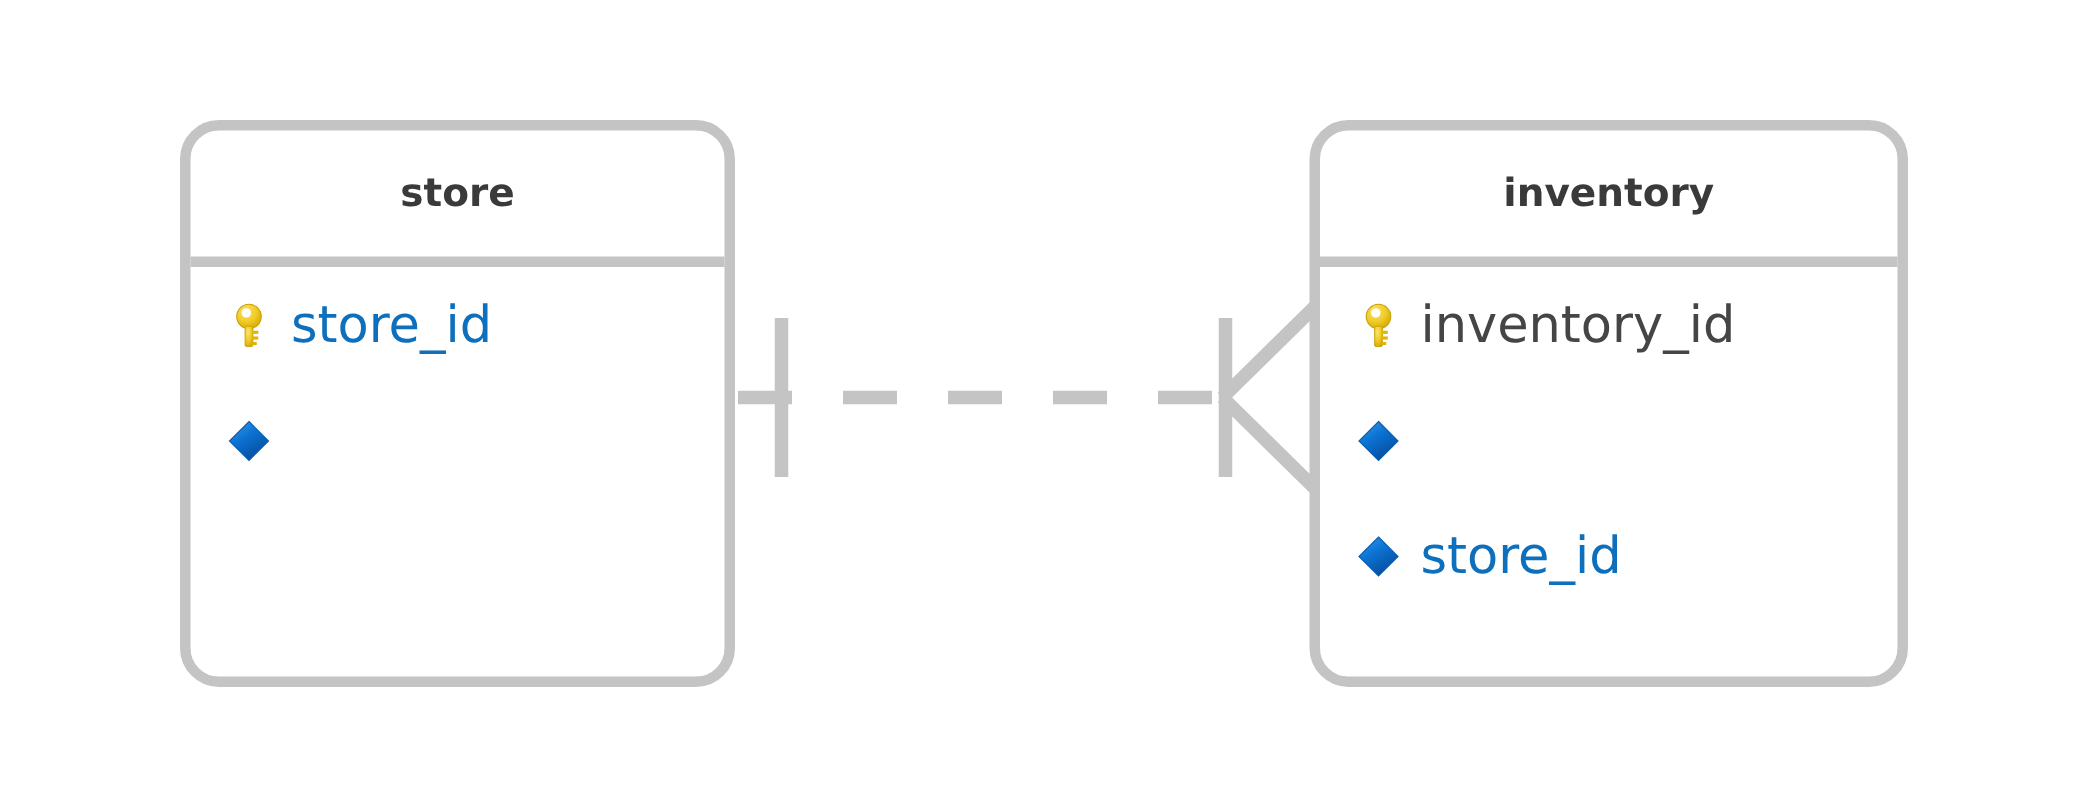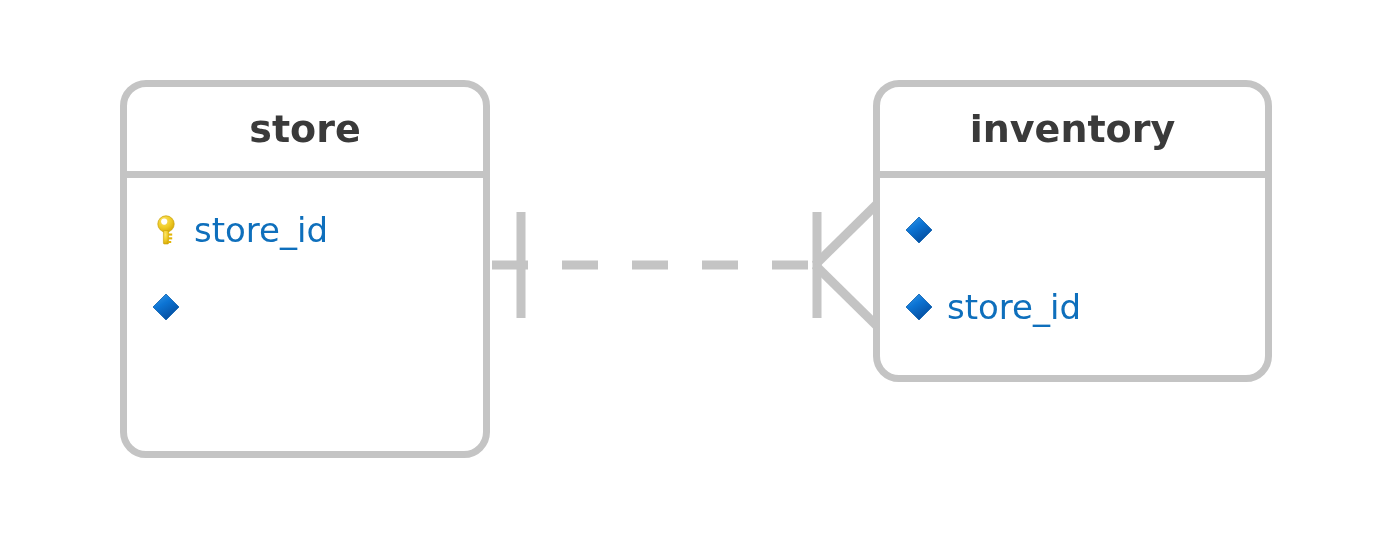--- a/index.html
+++ b/index.html
@@ -21,43 +21,42 @@
 
   
   .entity {
     position: absolute;
     box-sizing: border-box;
     background: #ffffff;
     border: 7px solid #c4c4c4;
     border-radius: 26px;
   }
   #entity-store    { left: 120px; top: 80px;  width: 370px; height: 378px; }
-  #entity-inventory{ left: 873px; top: 80px;  width: 399px; height: 302px; }
+  #entity-inventory{ left: 873px; top: 80px;  width: 399px; height: 378px; }
 
   .entity-header {
     position: relative;
     height: 91px;
     box-sizing: border-box;
     border-bottom: 7px solid #c4c4c4;
     display: flex;
     align-items: center;
     justify-content: center;
   }
   .entity-title {
-    font-size: 38px;
+    font-size: 26px;
     font-weight: bold;
     color: #3a3a3a;
     letter-spacing: 0px;
     line-height: 1;
     white-space: nowrap;
   }
 
   .entity-body {
     position: relative;
-    padding-top: 13px;
   }
   .field-row {
     display: flex;
     align-items: center;
     height: 77px;
     padding-left: 23px;
     box-sizing: border-box;
   }
   .field-icon {
     width: 32px;
@@ -137,20 +136,40 @@
 
     </div>
   </div>
 
   <div class="entity" id="entity-inventory">
     <div class="entity-header">
       <span class="entity-title">inventory</span>
     </div>
     <div class="entity-body">
 
+      <div class="field-row">
+        <span class="field-icon">
+          <svg width="26" height="30" viewBox="0 0 26 30" aria-hidden="true">
+            <defs>
+              <radialGradient id="keyg2" cx="38%" cy="30%" r="75%">
+                <stop offset="0%" stop-color="#fbe36a"></stop>
+                <stop offset="55%" stop-color="#f0cc27"></stop>
+                <stop offset="100%" stop-color="#d6a806"></stop>
+              </radialGradient>
+            </defs>
+            <circle cx="13" cy="9" r="8.2" fill="url(#keyg2)" stroke="#c9a106" stroke-width="0.7"></circle>
+            <circle cx="11.2" cy="6.6" r="3.1" fill="#ffffff"></circle>
+            <rect x="10.4" y="15.5" width="5.2" height="13.5" rx="1" fill="url(#keyg2)" stroke="#c9a106" stroke-width="0.6"></rect>
+            <rect x="15.2" y="18.5" width="4" height="2.1" fill="#e2b508"></rect>
+            <rect x="15.2" y="22.3" width="4" height="2.1" fill="#e2b508"></rect>
+            <rect x="15.2" y="26.0" width="3" height="2.0" fill="#e2b508"></rect>
+          </svg>
+        </span>
+        <span class="field-label">inventory_id</span>
+      </div>
 
       <div class="field-row">
         <span class="field-icon">
           <svg width="30" height="30" viewBox="0 0 30 30" aria-hidden="true">
             <defs>
               <linearGradient id="dg2" x1="0%" y1="0%" x2="60%" y2="100%">
                 <stop offset="0%" stop-color="#3b9be8"></stop>
                 <stop offset="45%" stop-color="#0c74d4"></stop>
                 <stop offset="100%" stop-color="#054d9e"></stop>
               </linearGradient>

